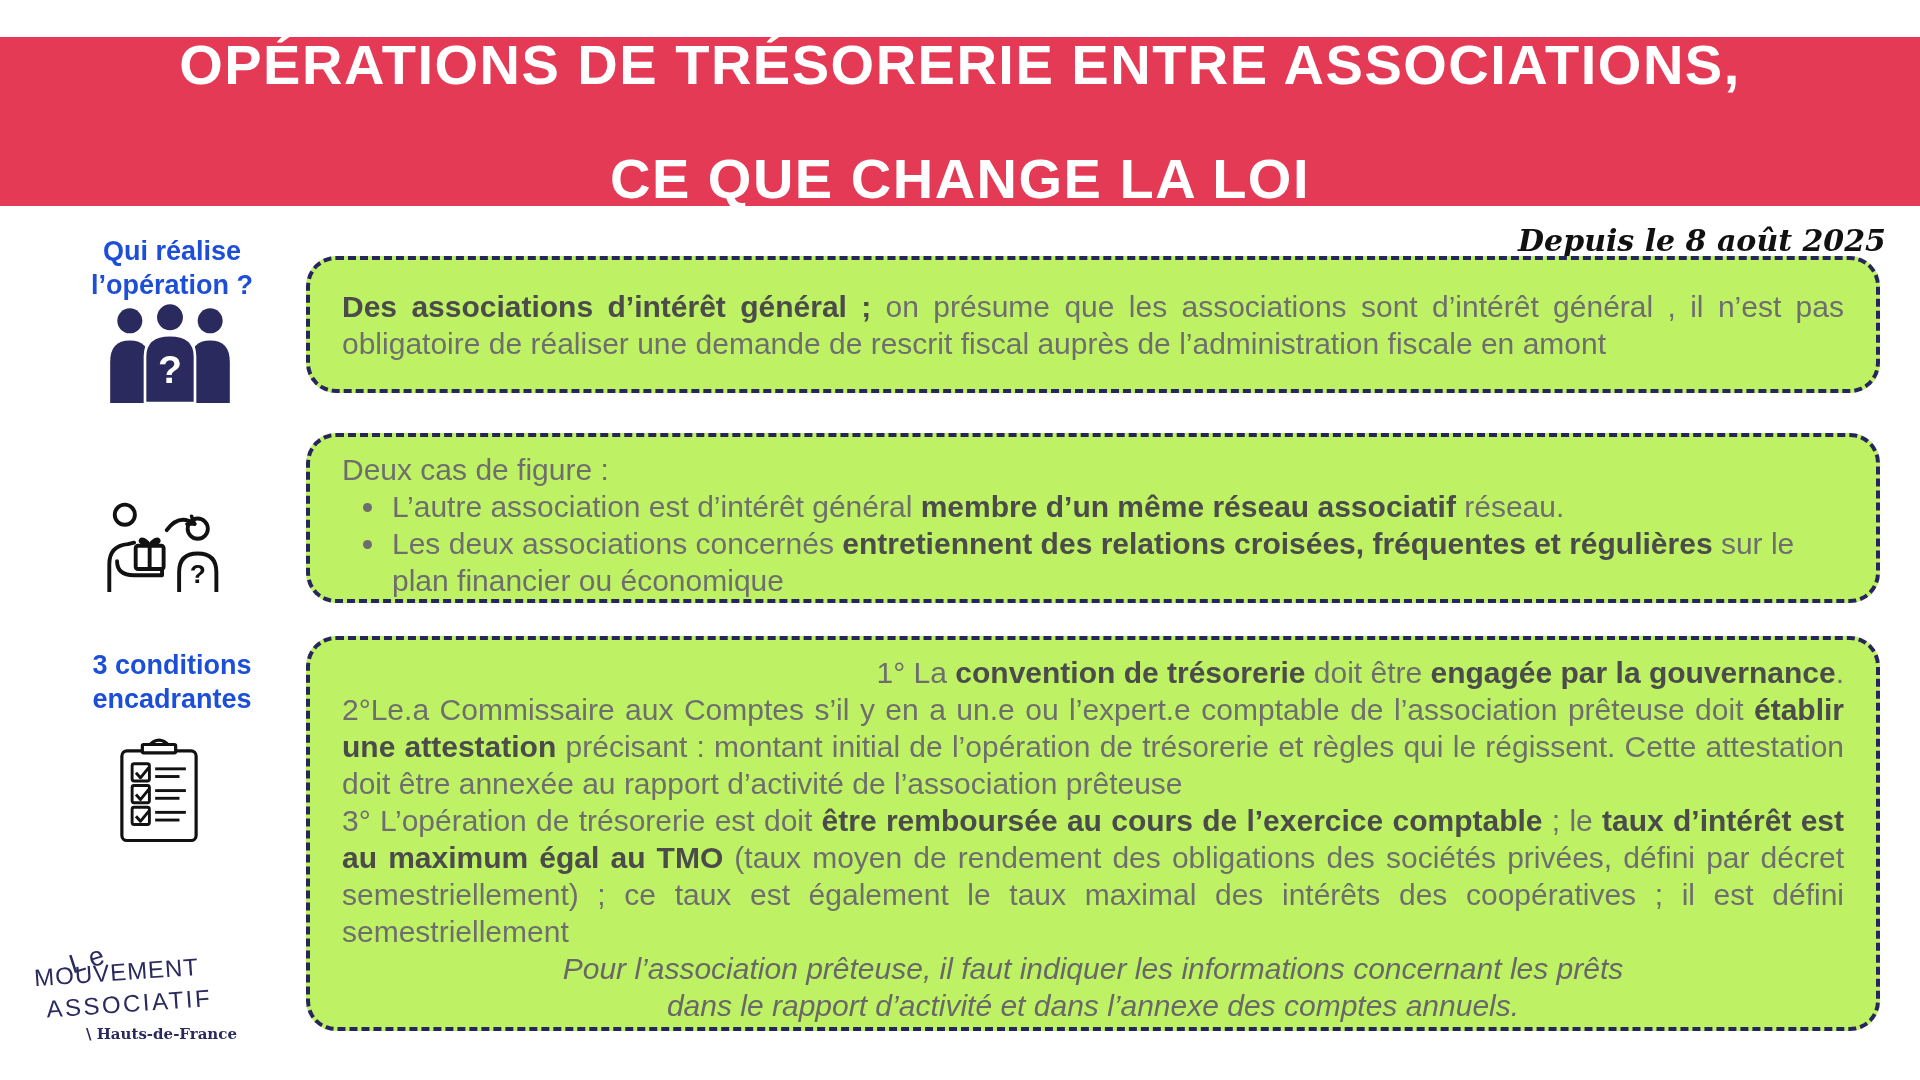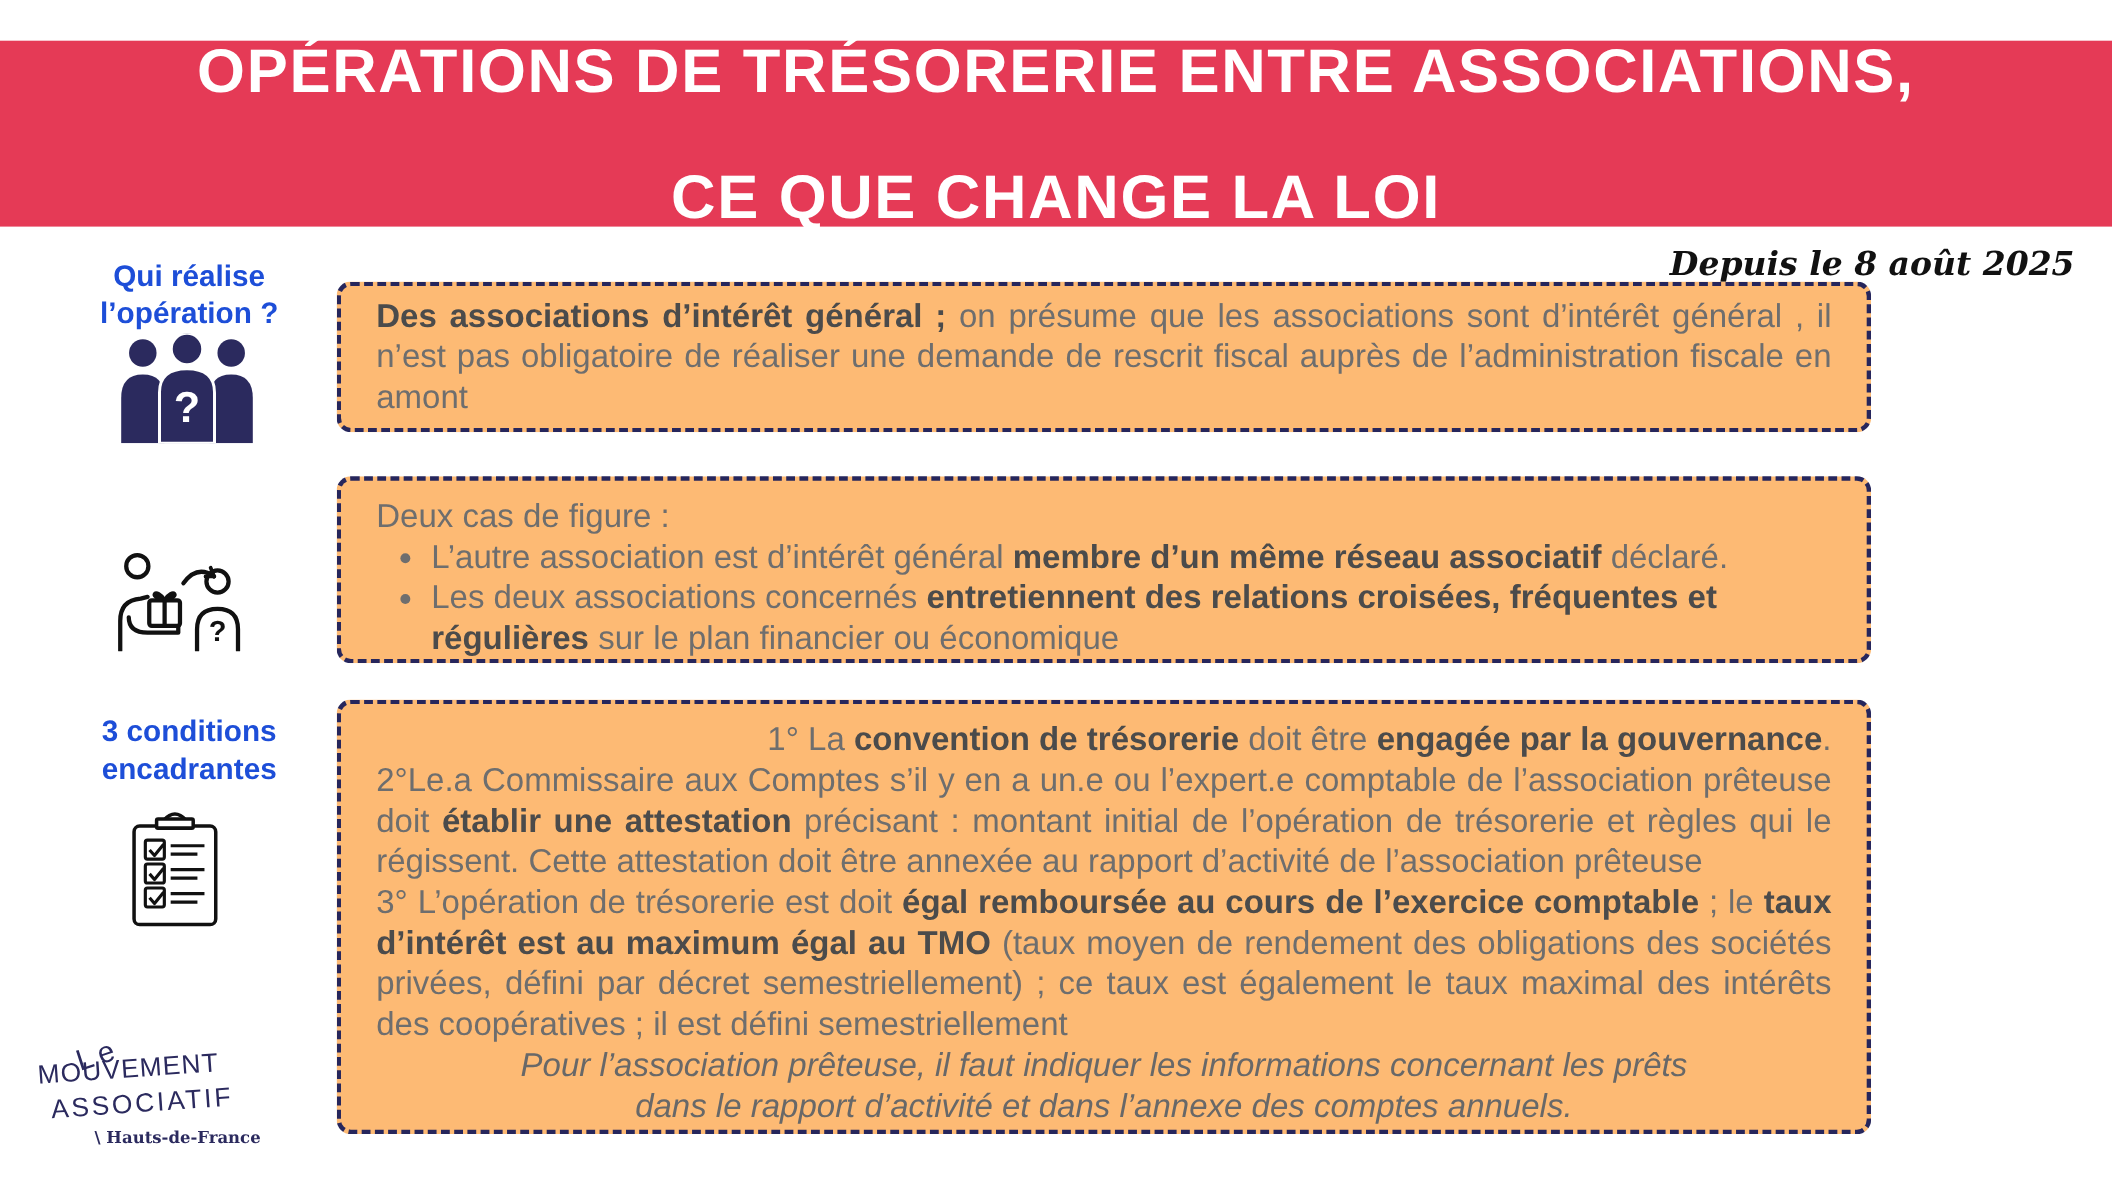--- a/index.html
+++ b/index.html
@@ -50,22 +50,22 @@
   }
   .logo-mouvement { display:block; margin-top:6px; font-size:24px; letter-spacing:1px; }
   .logo-associatif { display:block; margin-top:8px; margin-left:10px; font-size:24px; letter-spacing:2.5px; }
   .logo-sub {
     margin-top:10px; margin-left:52px;
     font-family:"DejaVu Serif", serif; font-weight:bold; font-size:15px; white-space:nowrap;
   }
 
   
   .info-box {
-    position:absolute; left:306px; width:1395px; box-sizing:border-box;
-    background:#fdba74; border:4px dashed #26265c; border-radius:13px;
+    position:absolute; left:306px; width:1574px; box-sizing:border-box;
+    background:#bef264; border:4px dashed #26265c; border-radius:30px;
     color:#6e6e6e; font-size:30px; line-height:37px;
   }
   .info-box b { color:#4b4b4b; }
   #box1 { top:256px; height:137px; display:flex; align-items:center; padding:0 32px; }
   #box1 .para { width:100%; text-align:justify; }
   #box2 { top:433px; height:170px; padding:14px 32px 0; }
   #box2 ul { margin:0; padding-left:46px; }
   #box2 li { padding-left:4px; }
   #box3 { top:636px; height:395px; padding:14px 32px; }
   #box3 p { margin:0; text-align:justify; }
@@ -119,21 +119,21 @@
       <path d="M122,38 L112,38 M122,38 L118,28" stroke-width="4.5"></path>
       <circle cx="126" cy="44" r="13"></circle>
       <path d="M102,125 V100 Q102,76 126,76 Q150,76 150,100 V125"></path>
     </g>
     <text x="126" y="114" fill="#111111" font-size="34" font-weight="bold" text-anchor="middle" font-family="Liberation Sans, sans-serif">?</text>
   </svg>
 
   <div class="info-box" id="box2">
     <div>Deux cas de figure :</div>
     <ul>
-      <li><span>L’autre association est d’intérêt général </span><b>membre d’un même réseau associatif</b><span> déclaré.</span></li>
+      <li><span>L’autre association est d’intérêt général </span><b>membre d’un même réseau associatif</b><span> réseau.</span></li>
       <li><span>Les deux associations concernés </span><b>entretiennent des relations croisées, fréquentes et régulières</b><span> sur le plan financier ou économique</span></li>
     </ul>
   </div>
 
   <div class="side-label" id="label3">
     <span>3 conditions</span><br>
     <span>encadrantes</span>
   </div>
   <svg class="side-icon" id="icon-clipboard" viewBox="0 0 140 175">
     <g fill="none" stroke="#111111" stroke-width="5" stroke-linejoin="round">
@@ -153,21 +153,21 @@
         <path d="M34,130 l7,8 l13,-16"></path>
         <line x1="64" y1="124" x2="112" y2="124"></line>
         <line x1="64" y1="136" x2="102" y2="136"></line>
       </g>
     </g>
   </svg>
 
   <div class="info-box" id="box3">
     <p class="first"><span>1° La </span><b>convention de trésorerie</b><span> doit être </span><b>engagée par la gouvernance</b><span>.</span></p>
     <p><span>2°Le.a Commissaire aux Comptes s’il y en a un.e ou l’expert.e comptable de l’association prêteuse doit </span><b>établir une attestation</b><span> précisant : montant initial de l’opération de trésorerie et règles qui le régissent. Cette attestation doit être annexée au rapport d’activité de l’association prêteuse</span></p>
-    <p><span>3° L’opération de trésorerie est doit </span><b>égal remboursée au cours de l’exercice comptable</b><span> ; le </span><b>taux d’intérêt est au maximum égal au TMO</b><span> (taux moyen de rendement des obligations des sociétés privées, défini par décret semestriellement) ; ce taux est également le taux maximal des intérêts des coopératives ; il est défini semestriellement</span></p>
+    <p><span>3° L’opération de trésorerie est doit </span><b>être remboursée au cours de l’exercice comptable</b><span> ; le </span><b>taux d’intérêt est au maximum égal au TMO</b><span> (taux moyen de rendement des obligations des sociétés privées, défini par décret semestriellement) ; ce taux est également le taux maximal des intérêts des coopératives ; il est défini semestriellement</span></p>
     <div class="note-line">Pour l’association prêteuse, il faut indiquer les informations concernant les prêts</div>
     <div class="note-line">dans le rapport d’activité et dans l’annexe des comptes annuels.</div>
   </div>
 
   <div class="logo">
     <div class="logo-art">
       <span class="logo-le">Le</span>
       <span class="logo-mouvement">MOUVEMENT</span>
       <span class="logo-associatif">ASSOCIATIF</span>
     </div>

